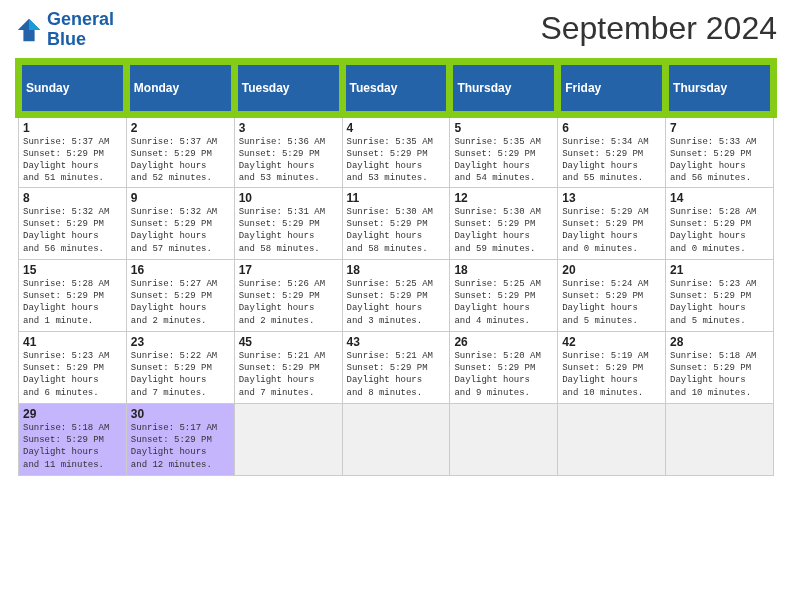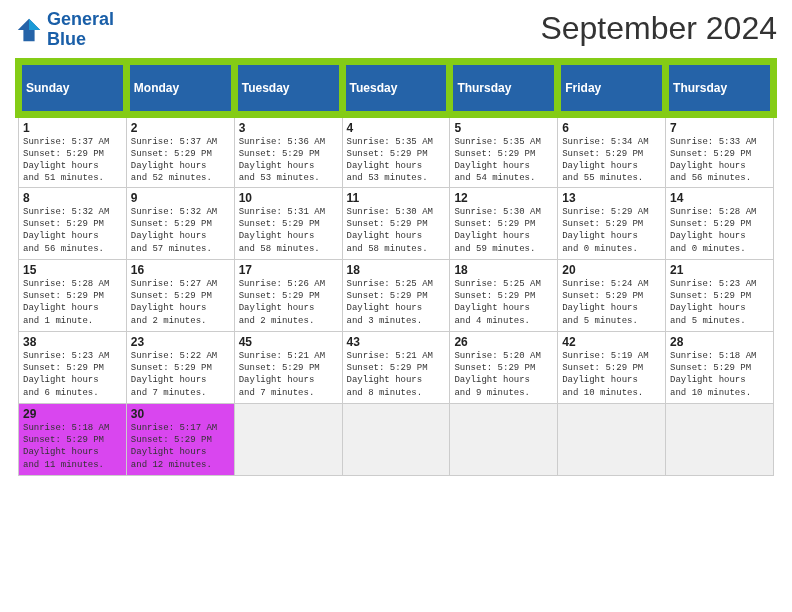--- a/index.html
+++ b/index.html
@@ -66,21 +66,21 @@
     }
     tbody tr td {
       border: 1px solid #ccc;
       vertical-align: top;
       padding: 3px 4px;
       width: calc(100%/7);
       height: 72px;
       background: #fff;
     }
     tbody tr:last-child td {
-      background: #d946ef;
+      background: #c4b5fd;
     }
     .day-number {
       font-size: 12px;
       font-weight: bold;
       color: #222;
       display: block;
       margin-bottom: 1px;
     }
     .day-info {
       font-size: 9px;
@@ -210,21 +210,21 @@
             <span class="day-number">20</span>
             <div class="day-info">Sunrise: 5:24 AM<br>Sunset: 5:29 PM<br>Daylight hours<br>and 5 minutes.</div>
           </td>
           <td>
             <span class="day-number">21</span>
             <div class="day-info">Sunrise: 5:23 AM<br>Sunset: 5:29 PM<br>Daylight hours<br>and 5 minutes.</div>
           </td>
         </tr>
         <tr>
           <td>
-            <span class="day-number">38</span>
+            <span class="day-number">41</span>
             <div class="day-info">Sunrise: 5:23 AM<br>Sunset: 5:29 PM<br>Daylight hours<br>and 6 minutes.</div>
           </td>
           <td>
             <span class="day-number">23</span>
             <div class="day-info">Sunrise: 5:22 AM<br>Sunset: 5:29 PM<br>Daylight hours<br>and 7 minutes.</div>
           </td>
           <td>
             <span class="day-number">45</span>
             <div class="day-info">Sunrise: 5:21 AM<br>Sunset: 5:29 PM<br>Daylight hours<br>and 7 minutes.</div>
           </td>

